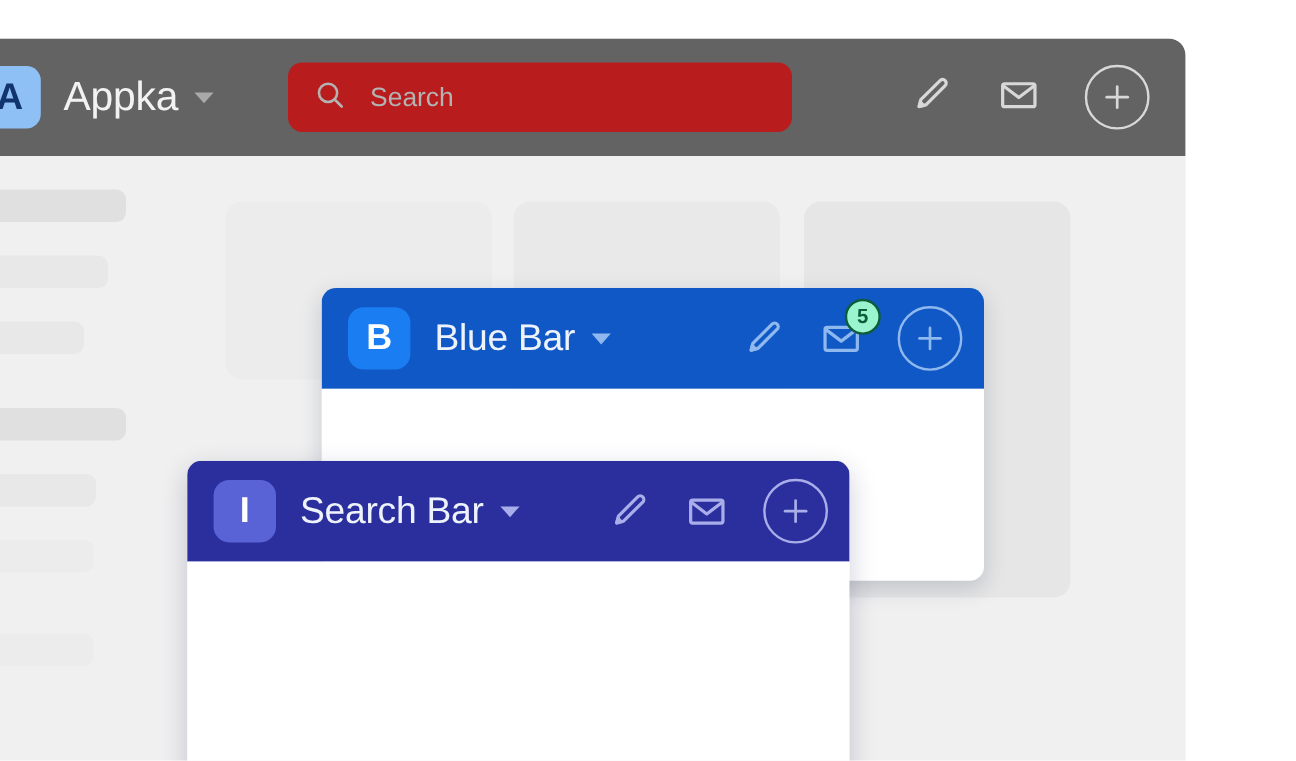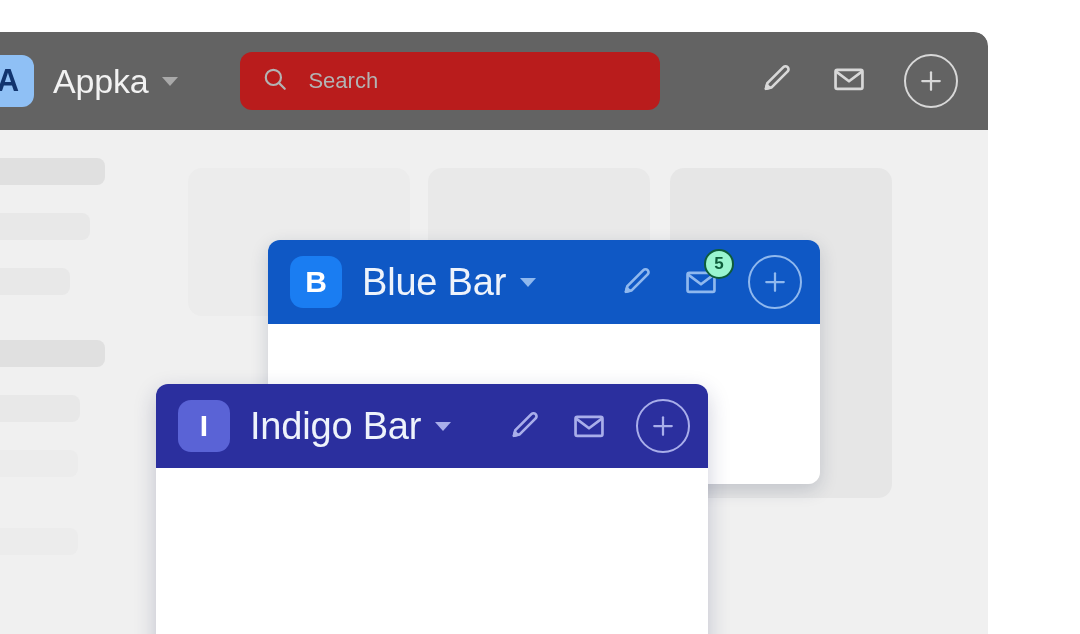--- a/index.html
+++ b/index.html
@@ -167,21 +167,21 @@
     display: flex;
     align-items: center;
     justify-content: center;
     font-size: 30px;
     font-weight: bold;
     color: #ffffff;
     flex: none;
   }
   .card-title {
     color: #eef3fb;
-    font-size: 38px;
+    font-size: 31px;
     margin-left: 20px;
     white-space: nowrap;
     letter-spacing: -0.2px;
   }
   .card-actions {
     margin-left: auto;
     display: flex;
     align-items: center;
     gap: 30px;
   }
@@ -336,21 +336,21 @@
         </div>
       </div>
       <div class="card-body"></div>
     </div>
 
     <div class="card" id="card-indigo">
       <div class="card-header">
         <div class="card-badge">
           <span>I</span>
         </div>
-        <div class="card-title">Indigo Bar</div>
+        <div class="card-title">Search Bar</div>
         <div class="caret card-icon"></div>
 
         <div class="card-actions">
 
           <span class="icon-wrap card-icon">
             <svg width="34" height="34" viewBox="0 0 24 24" fill="none" stroke="currentColor" stroke-width="1.9" stroke-linecap="round" stroke-linejoin="round">
               <path d="M16.5 3.6a2.1 2.1 0 0 1 3 3L8.2 17.9l-4 1 1-4z"></path>
               <path d="M4.2 18.9l2.6-.7-1.9-1.9z" fill="currentColor"></path>
             </svg>
           </span>

